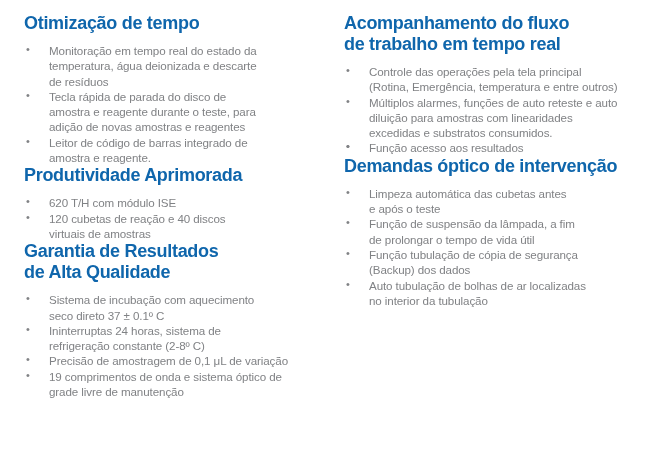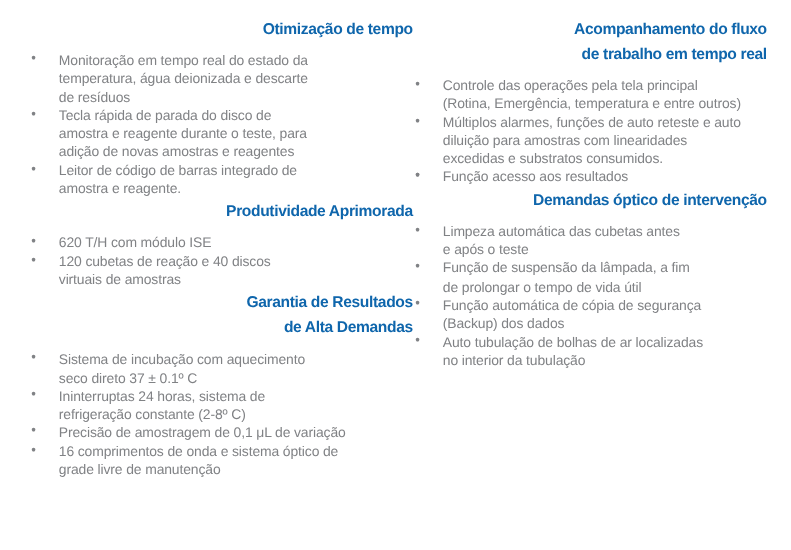--- a/index.html
+++ b/index.html
@@ -27,27 +27,26 @@
     width: 320px;
     flex: 0 0 320px;
   }
   .col-right {
     flex: 1 1 auto;
   }
   .section + .section {
   }
   .section-heading {
     margin: 0 0 9px 0;
-    font-size: 13px;
+    font-size: 18px;
     font-weight: bold;
     line-height: 21px;
     letter-spacing: -0.3px;
     color: #0f66ac;
     white-space: pre-line;
-    text-align: right;
   }
   ul.feature-list {
     margin: 0;
     padding: 0;
     list-style: none;
   }
   ul.feature-list li {
     position: relative;
     margin: 0;
     padding: 0 0 0 25px;
@@ -92,28 +91,28 @@
       <h2 class="section-heading">Produtividade Aprimorada</h2>
       <ul class="feature-list">
         <li><span class="dot">•</span><span class="txt">620 T/H com módulo ISE</span></li>
         <li><span class="dot">•</span><span class="txt">120 cubetas de reação e 40 discos
 virtuais de amostras</span></li>
       </ul>
     </div>
 
     <div class="section">
       <h2 class="section-heading">Garantia de Resultados
-de Alta Demandas</h2>
+de Alta Qualidade</h2>
       <ul class="feature-list">
         <li><span class="dot">•</span><span class="txt">Sistema de incubação com aquecimento
 seco direto 37 ± 0.1º C</span></li>
         <li><span class="dot">•</span><span class="txt">Ininterruptas 24 horas, sistema de
 refrigeração constante (2-8º C)</span></li>
         <li><span class="dot">•</span><span class="txt">Precisão de amostragem de 0,1 μL de variação</span></li>
-        <li><span class="dot">•</span><span class="txt">16 comprimentos de onda e sistema  óptico de
+        <li><span class="dot">•</span><span class="txt">19 comprimentos de onda e sistema  óptico de
 grade livre de manutenção</span></li>
       </ul>
     </div>
 
   </div>
 
   <div class="col col-right">
 
     <div class="section">
       <h2 class="section-heading">Acompanhamento do fluxo
@@ -129,21 +128,21 @@
       </ul>
     </div>
 
     <div class="section">
       <h2 class="section-heading">Demandas óptico de intervenção</h2>
       <ul class="feature-list">
         <li><span class="dot">•</span><span class="txt">Limpeza automática das cubetas antes
 e após o teste</span></li>
         <li><span class="dot">•</span><span class="txt">Função de suspensão da lâmpada, a fim
 de prolongar o tempo de vida útil</span></li>
-        <li><span class="dot">•</span><span class="txt">Função automática de cópia de segurança
+        <li><span class="dot">•</span><span class="txt">Função tubulação de cópia de segurança
 (Backup) dos dados</span></li>
         <li><span class="dot">•</span><span class="txt">Auto tubulação de bolhas de ar localizadas
 no interior da tubulação</span></li>
       </ul>
     </div>
 
   </div>
 
 </div>
 

